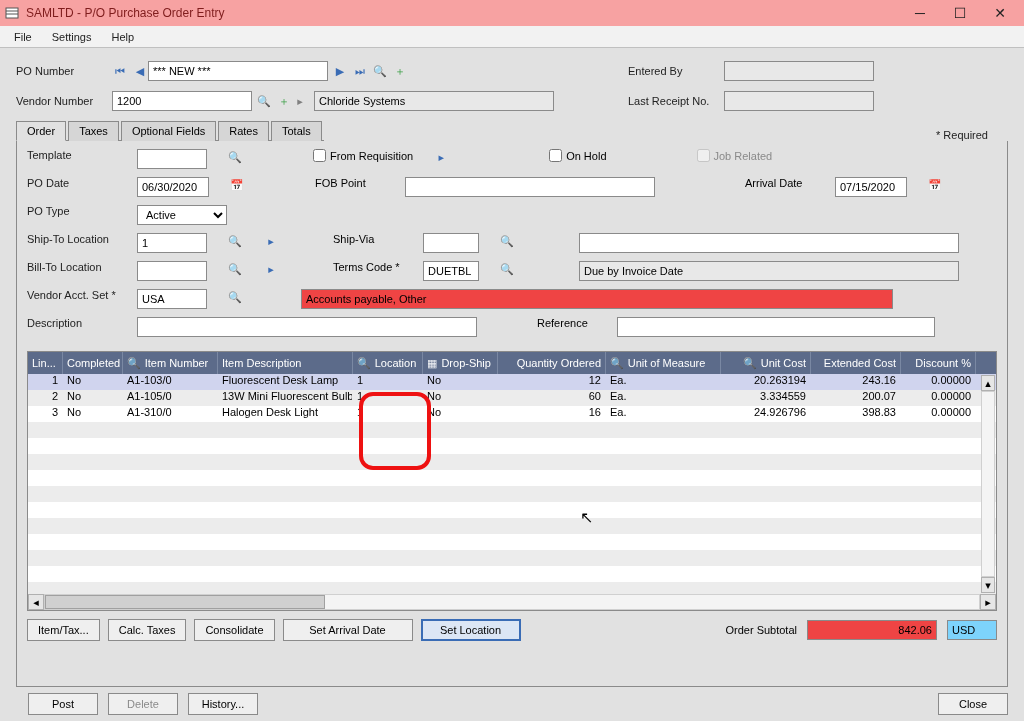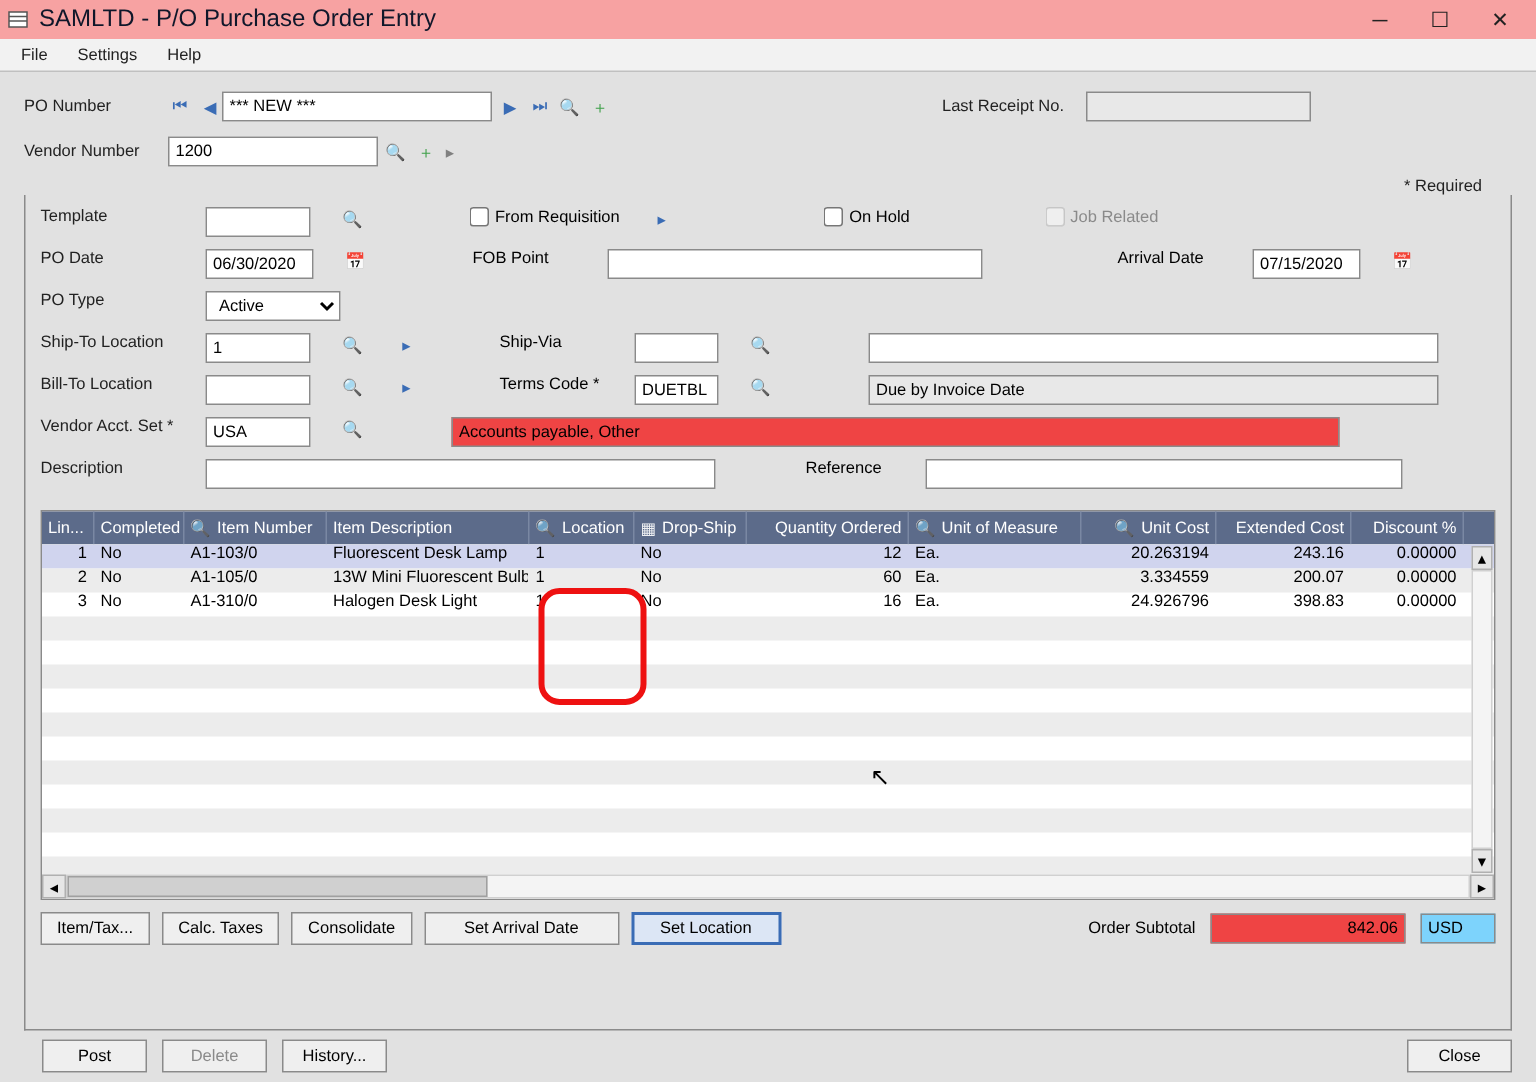--- a/index.html
+++ b/index.html
@@ -1,20 +1,20 @@
 <!DOCTYPE html>
 <html><head>
 <meta charset="utf-8">
 <style>
 * { box-sizing: border-box; margin: 0; padding: 0; }
 body { font-family: "Segoe UI", Tahoma, sans-serif; font-size: 11px; background: #e1e1e1; width: 1024px; height: 721px; overflow: hidden; }
 .window { width: 1024px; height: 721px; background: #e1e1e1; display: flex; flex-direction: column; }
 .titlebar { background: #f7a2a2; height: 26px; display: flex; align-items: center; padding: 0 4px; }
 .titlebar-icon { width: 16px; height: 16px; margin-right: 6px; display:flex; align-items:center; justify-content:center; }
-.titlebar-title { flex: 1; font-size: 16px; color: #0f172a; }
+.titlebar-title { flex: 1; font-size: 12px; color: #7f1d1d; }
 .titlebar-btns { display: flex; }
 .titlebar-btn { width: 40px; height: 26px; display: flex; align-items: center; justify-content: center; font-size: 14px; color:#222; }
 .menubar { background:#f2f2f2; border-bottom:1px solid #c0c0c0; height:22px; display:flex; align-items:center; padding:0 4px; }
 .menubar span { padding: 0 10px; color:#222; }
 .content { flex:1; padding:10px 16px 6px 16px; display:flex; flex-direction:column; position:relative; }
 .header-rows { display:flex; gap:46px;justify-content:space-between; }
 .left-cols { flex:1; }
 .right-cols { width:380px; }
 .form-row { display:flex; align-items:center; height:26px; margin-bottom:4px; }
 .lbl { width:96px; color:#222; }
@@ -121,31 +121,43 @@
             <span class="finder">🔍</span>
             <span class="nav-btn plus">＋</span>
           </span>
         </div>
         <div class="form-row">
           <span class="lbl">Vendor Number</span>
           <input class="input" style="width: 140px;" value="1200">
           <span class="finder" style="margin:0 4px">🔍</span>
           <span class="nav-btn plus">＋</span>
           <span class="finder">▸</span>
+          <input class="input" style="width: 240px; margin-left: 6px; background: rgb(232, 232, 232);" readonly="" value="Chloride Systems">
         </div>
       </div>
       <div class="right-cols">
+        <div class="form-row">
+          <span class="lbl-r">Entered By</span>
+          <input class="input" style="width: 150px; background: rgb(232, 232, 232);" readonly="" value="">
+        </div>
         <div class="form-row">
           <span class="lbl-r">Last Receipt No.</span>
           <input class="input" style="width: 150px; background: rgb(232, 232, 232);" readonly="" value="">
         </div>
       </div>
     </div>
 
     <div style="display:flex; align-items:flex-end;">
+      <div class="tabs">
+        <div class="tab active"><span>Order</span></div>
+        <div class="tab"><span>Taxes</span></div>
+        <div class="tab"><span>Optional Fields</span></div>
+        <div class="tab"><span>Rates</span></div>
+        <div class="tab"><span>Totals</span></div>
+      </div>
       <div style="flex:1" class="req">*  Required</div>
     </div>
 
     <div class="tab-panel">
 
       <div class="panel-row">
         <span class="panel-lbl">Template</span>
         <input class="input" style="width: 70px;" value="">
         <span class="finder">🔍</span>
         <span style="width:30px"></span>

